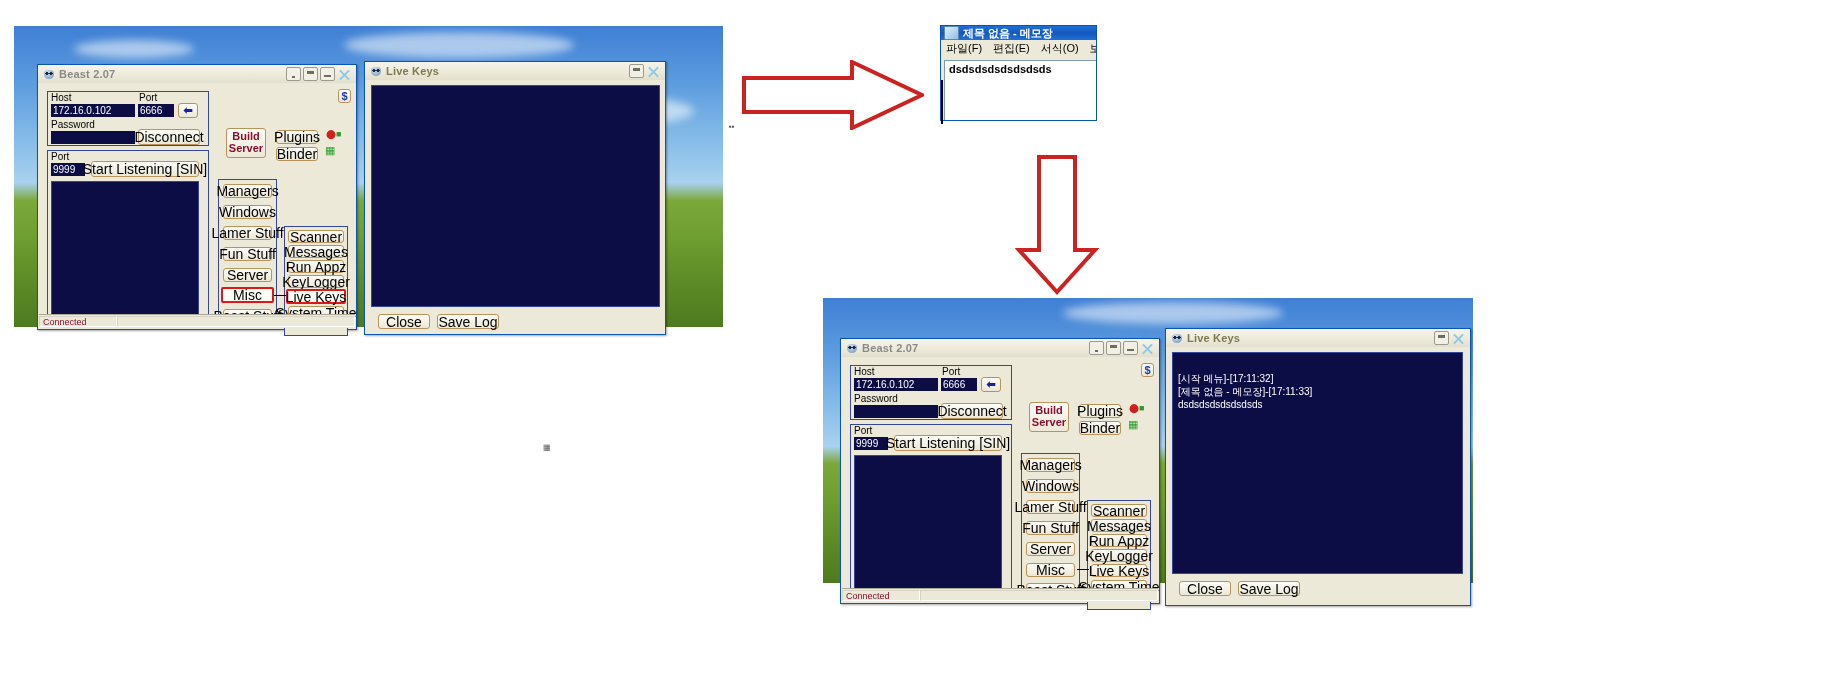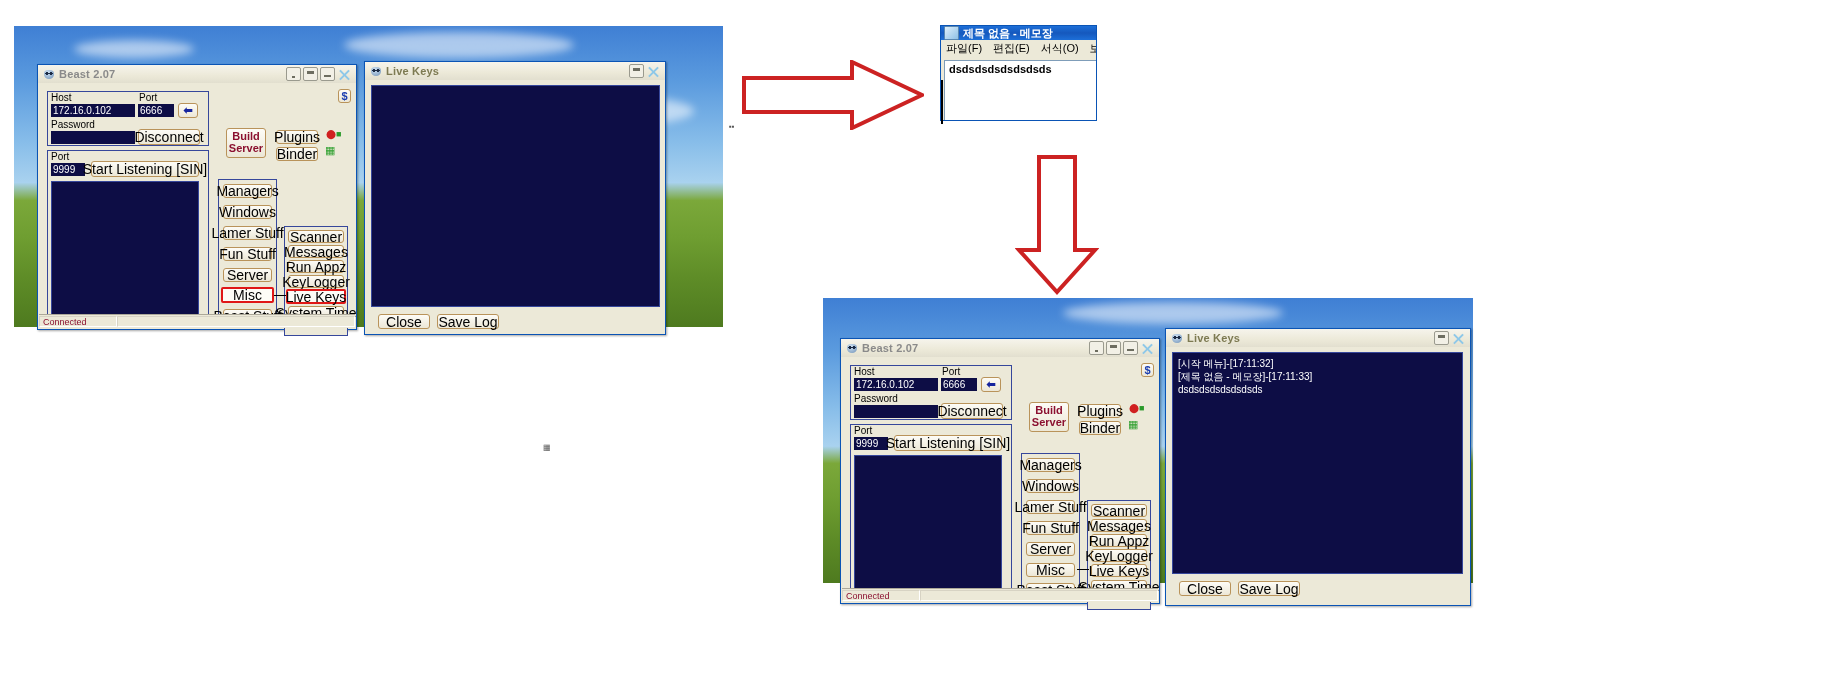--- a/index.html
+++ b/index.html
@@ -65,21 +65,21 @@
         font-size:11px;color:#16259e;font-weight:bold;}
   .listbox{position:absolute;background:#0d0d45;border:1px solid #36479b;box-sizing:border-box;}
   .statusbar{position:absolute;left:1px;right:1px;bottom:1px;height:13px;
         background:#ece9d8;border-top:1px solid #aca899;display:flex;align-items:center;}
   .statusbar .cell{height:11px;border:1px solid #d7d3c4;border-right-color:#fff;border-bottom-color:#fff;
         font-size:9px;color:#8b1030;padding:0 3px;display:flex;align-items:center;box-sizing:border-box;}
   .icn-net{position:absolute;font-size:9px;line-height:1;}
 
   
   .lkarea{position:absolute;background:#0d0d45;border:1px solid #36479b;box-sizing:border-box;
-          overflow:hidden;padding:4px 5px;}
+          overflow:hidden;padding:19px 5px;}
   .lkarea .line{color:#ffffff;font-size:10px;line-height:13px;white-space:pre;}
 
   
   .np{position:absolute;background:#ece9d8;border:1px solid #0a54b5;box-sizing:border-box;overflow:hidden;}
   .np .nptbar{height:14px;background:linear-gradient(to bottom,#1d6fd8,#1558bd 50%,#1d6fd8);
         display:flex;align-items:center;padding:0 3px;}
   .np .npicon{width:13px;height:12px;margin-right:4px;border-radius:1px;
         background:linear-gradient(135deg,#dff0fb,#8ec0e6);border:1px solid #5a87b0;}
   .np .nptitle{font-size:11px;font-weight:bold;color:#fff;white-space:nowrap;}
   .np .npmenu{height:16px;background:#ece9d8;display:flex;align-items:center;

